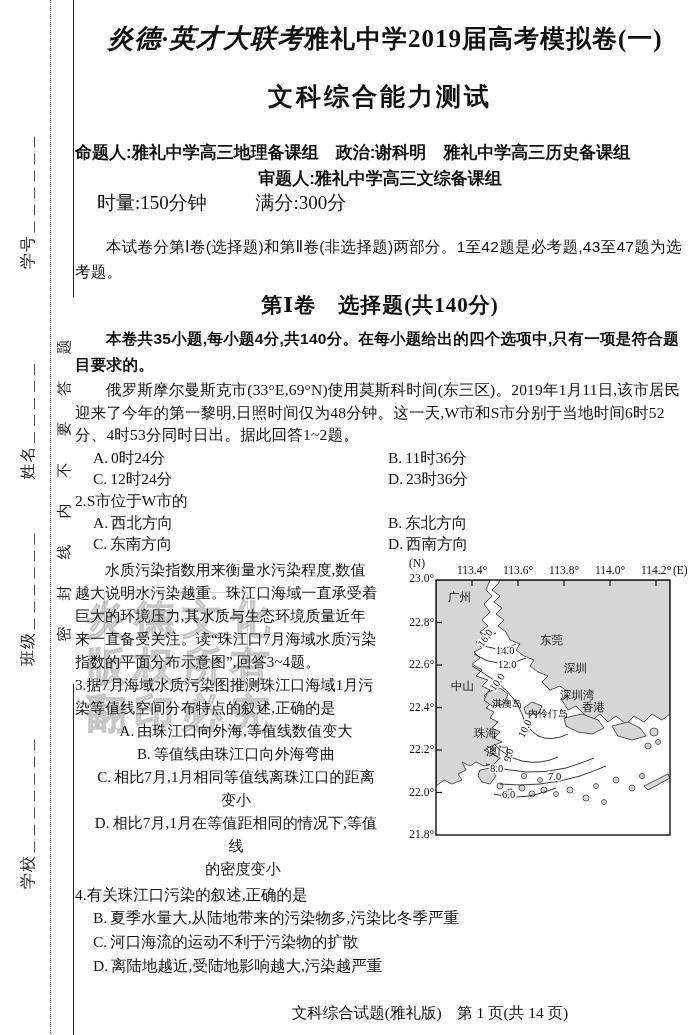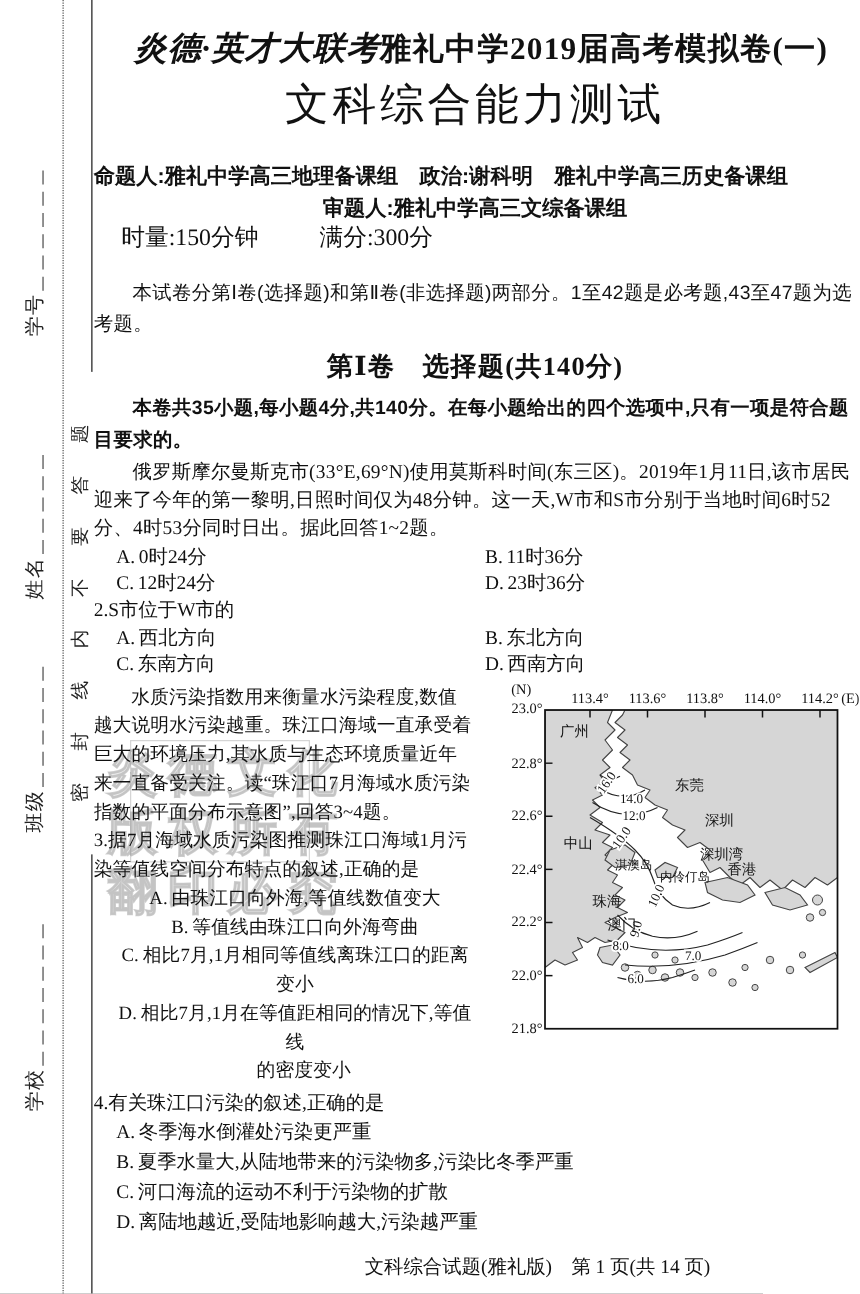--- a/index.html
+++ b/index.html
@@ -17,22 +17,22 @@
            background:#fff;padding:2px 0 2px 26px;font-size:15px;}
   
   .wm{position:absolute;left:86px;top:596px;z-index:0;font-family:"Liberation Sans","DejaVu Sans",sans-serif;
       font-weight:bold;font-size:40px;line-height:47px;letter-spacing:8px;
       color:rgba(160,160,160,0.22);-webkit-text-stroke:1px rgba(140,140,140,0.4);}
   .wmbox{position:absolute;left:104px;top:592px;width:142px;height:96px;border:1px solid rgba(150,150,150,0.4);z-index:0;}
   
   .main{position:absolute;left:75px;top:0;width:610px;z-index:1;}
   .kicker{margin-top:21px;text-align:center;font-weight:bold;font-size:25px;letter-spacing:1px;padding-left:10px;}
   .kicker .brand{font-style:italic;font-size:26px;}
-  .title{margin-top:8px;text-align:center;font-family:"Liberation Sans","DejaVu Sans",sans-serif;
-         font-weight:400;font-size:35px;letter-spacing:3px;line-height:40px;}
+  .title{margin-top:20px;text-align:center;font-family:"Liberation Sans","DejaVu Sans",sans-serif;
+         font-weight:700;font-size:25px;letter-spacing:3px;line-height:40px;}
   .setters{margin-top:26px;text-align:left;font-family:"Liberation Sans","DejaVu Sans",sans-serif;
            font-weight:bold;font-size:17px;line-height:22px;}
   .reviewers{margin-top:4px;text-align:center;font-family:"Liberation Sans","DejaVu Sans",sans-serif;
              font-weight:bold;font-size:17px;line-height:22px;}
   .meta{margin-top:4px;font-size:19px;line-height:18px;font-family:Liberation Serif, serif;}
   .meta span{display:inline-block;margin:0 22px;}
   .intro{margin-top:22px;font-family:"Liberation Sans","DejaVu Sans",sans-serif;font-weight:400;
          font-size:15.5px;line-height:25px;text-indent:2em;letter-spacing:0.3px;}
   .sect{margin-top:8px;text-align:center;font-weight:bold;font-size:21px;line-height:26px;letter-spacing:1px;}
   .note{margin-top:8px;font-family:"Liberation Sans","DejaVu Sans",sans-serif;font-weight:600;
@@ -252,21 +252,20 @@
           </g>
         </svg>
         </div>
       </div>
     </div>
 
     <div class="q4">
       <div class="stem">
         <span>4.</span><span>有关珠江口污染的叙述,正确的是</span>
       </div>
-      <div class="opt4"><span class="mk">A.</span><span>冬季海水倒灌处污染更严重</span></div>
       <div class="opt4"><span class="mk">B.</span><span>夏季水量大,从陆地带来的污染物多,污染比冬季严重</span></div>
       <div class="opt4"><span class="mk">C.</span><span>河口海流的运动不利于污染物的扩散</span></div>
       <div class="opt4"><span class="mk">D.</span><span>离陆地越近,受陆地影响越大,污染越严重</span></div>
     </div>
 
   </div>
 
   <div class="footer">文科综合试题(雅礼版)　第 1 页(共 14 页)</div>
 
 </div>

